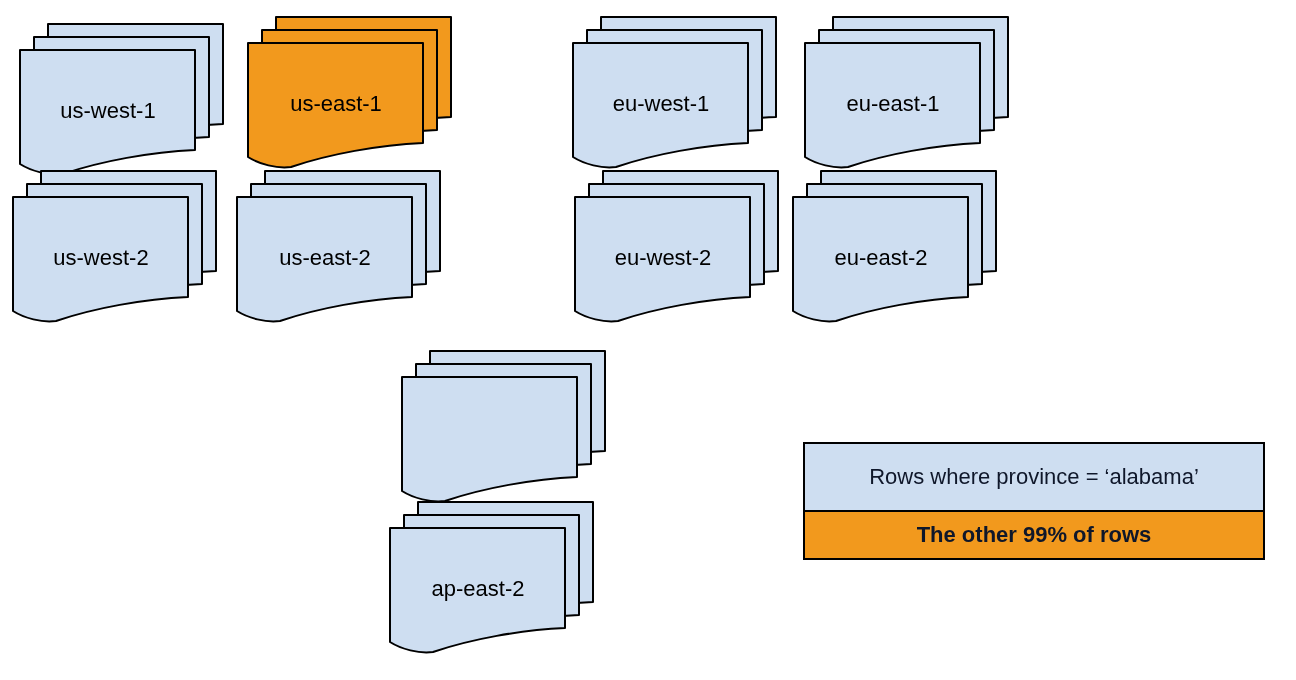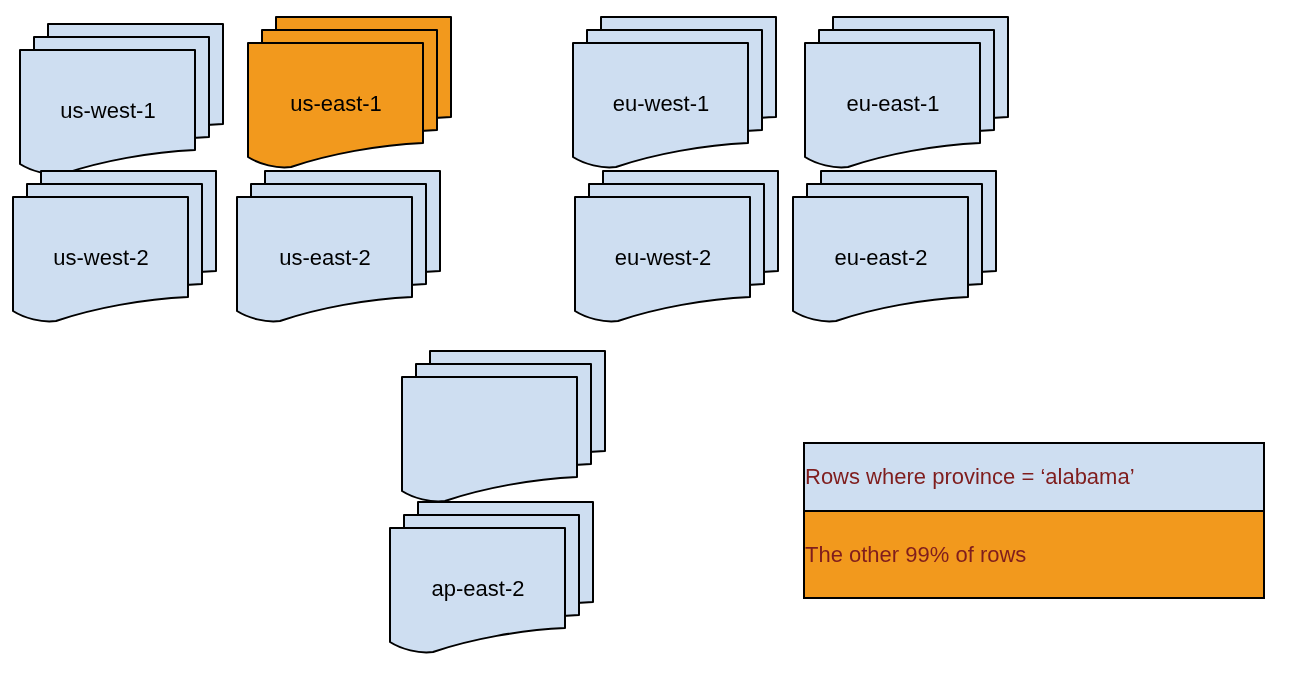--- a/index.html
+++ b/index.html
@@ -58,26 +58,28 @@
     top: 442px;
     width: 462px;
   }
   .legend-row {
     box-sizing: border-box;
     width: 100%;
     height: 70px;
     border: 2px solid #000000;
     display: flex;
     align-items: center;
+    justify-content: center;
     font-size: 22px;
-    color: #7f1d1d;
+    color: #0f172a;
   }
   .legend-row + .legend-row {
     margin-top: -2px;
-    height: 89px;
+    height: 50px;
+    font-weight: bold;
   }
 </style>
 </head>
 <body>
 
 <svg width="0" height="0" style="position:absolute" aria-hidden="true">
   <defs>
     <path id="docShape" d="M1,1 H176 V101 C132,103 82,112 44,125 C30,127 12,122 1,115 Z" stroke-width="2" stroke-linejoin="round" stroke="#000000"></path>
   </defs>
 </svg>

